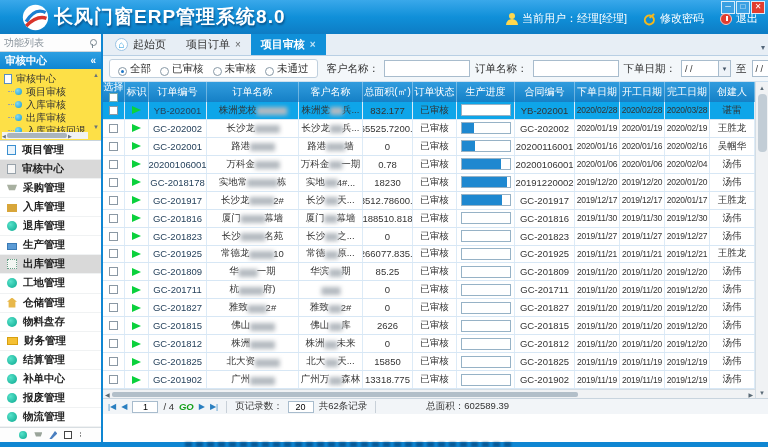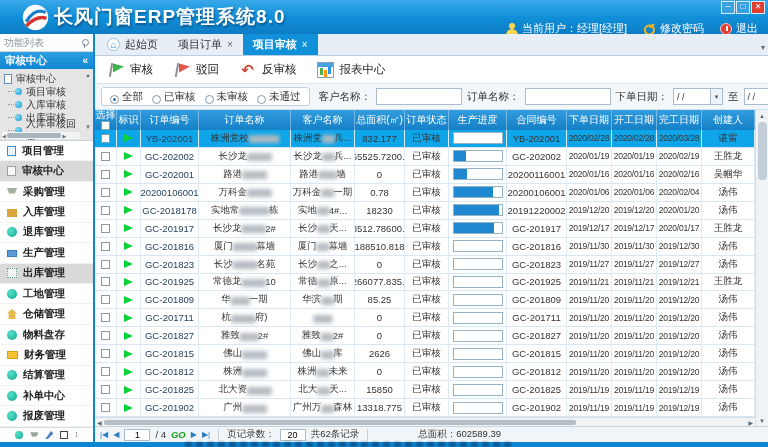--- a/index.html
+++ b/index.html
@@ -5,34 +5,34 @@
 *{margin:0;padding:0;box-sizing:border-box;font-family:"Liberation Sans","DejaVu Sans",sans-serif}
 body{background:#444;display:flex;justify-content:flex-start}
 .window{width:768px;height:447px;position:relative;background:#0f86d2;overflow:hidden}
 
 .titlebar{height:34px;background:linear-gradient(180deg,#3aa8ea 0%,#1090d9 50%,#0d7cc4 100%);display:flex;align-items:center;padding:0 17px;position:relative}
 .logo{margin:0 5px;display:flex}
 .title{color:#fff;font-size:19px;font-weight:bold;letter-spacing:1px;text-shadow:1px 2px 2px rgba(8,58,108,.65)}
 .win-controls{position:absolute;top:1px;right:3px;display:flex;gap:1px}
 .win-btn{width:14px;height:13px;background:#3aa0e2;border:1px solid #d9ecfa;color:#fff;font-size:8px;line-height:10px;text-align:center;cursor:default}
 .win-btn.close{background:#e23d2e}
-.user-area{position:absolute;right:10px;top:21px;display:flex;align-items:center;gap:16px;color:#fff;font-size:11px}
+.user-area{position:absolute;right:10px;top:11px;display:flex;align-items:center;gap:16px;color:#fff;font-size:11px}
 .user-seg{display:flex;align-items:center;gap:4px}
 .i-user{width:12px;height:12px;position:relative}
 .i-user::before{content:'';position:absolute;left:3px;top:0;width:6px;height:6px;border-radius:50%;background:#ffd84d}
 .i-user::after{content:'';position:absolute;left:0;bottom:0;width:12px;height:6px;border-radius:6px 6px 0 0;background:#ffd84d}
 .i-key{width:13px;height:13px;position:relative;transform:rotate(-40deg)}
 .i-key::before{content:'';position:absolute;left:0;top:2px;width:7px;height:7px;border:2px solid #f3b81e;border-radius:50%}
 .i-key::after{content:'';position:absolute;left:7px;top:5px;width:6px;height:2px;background:#f3b81e;box-shadow:3px 2px 0 -1px #f3b81e}
 .i-power{width:12px;height:12px;border-radius:50%;background:#e23d2e;border:1px solid #f7c8c2;position:relative}
 .i-power::before{content:'';position:absolute;left:4.5px;top:2px;width:2px;height:5px;background:#fff}
 
 .body{display:flex;height:408px}
 
-.sidebar{width:95px;background:#e5e5e5;display:flex;flex-direction:column;border-right:2px solid #0f86d2;flex:none}
+.sidebar{width:103px;background:#fde047;display:flex;flex-direction:column;border-right:2px solid #0f86d2;flex:none}
 .funcbar{height:18px;border-bottom:1px solid #cfd6dc;display:flex;align-items:center;justify-content:space-between;padding:0 4px;color:#8a949c;font-size:10px;background:#fdfdfd}
 .pin{width:8px;height:8px;position:relative}
 .pin::before{content:'';position:absolute;left:1px;top:0;width:5px;height:5px;border:1px solid #7a8892;border-radius:50%}
 .pin::after{content:'';position:absolute;left:3px;top:5px;width:1px;height:4px;background:#7a8892}
 .panel-hdr{height:17px;background:linear-gradient(180deg,#2d9fe2,#0f86d2);color:#fff;font-size:10.5px;font-weight:bold;display:flex;align-items:center;justify-content:space-between;padding:0 5px}
 .panel-hdr .gl{font-size:10px}
 .tree{position:relative;height:72px;border-bottom:1px solid #c8d4dc;padding:3px 14px 10px 4px;font-size:10px;color:#333;overflow:hidden}
 .tree-root{display:flex;align-items:center;gap:4px;height:13px}
 .doc-ic{width:8px;height:10px;background:#fff;border:1px solid #5a8fc0;flex:none}
 .tree-item{display:flex;align-items:center;gap:4px;height:13px;padding-left:11px;position:relative}
@@ -257,20 +257,24 @@
     <span>结算管理</span>
   </div>
           <div class="menu-item">
     <span class="mi i-dot"></span>
     <span>补单中心</span>
   </div>
           <div class="menu-item">
     <span class="mi i-dot"></span>
     <span>报废管理</span>
   </div>
+          <div class="menu-item">
+    <span class="mi i-dot"></span>
+    <span>物流管理</span>
+  </div>
         </nav>
       <div class="side-foot" id="side-foot-icons">
           <span class="fi fi-dot"></span>
           <span class="fi fi-cart"></span>
           <span class="fi fi-pen"></span>
           <span class="fi fi-book"></span>
           <span class="fi fi-more">⁞</span>
         </div>
     </aside>
 
@@ -287,38 +291,20 @@
     <span>项目订单</span>
     <span class="tclose">×</span>
   </div>
           <div class="tab active">
 
     <span>项目审核</span>
     <span class="tclose">×</span>
   </div>
         </div>
 
-      <div class="toolbar" id="toolbtns">
-          <div class="toolbtn">
-    <span class="tbicon i-flag-green"></span>
-    <span>审核</span>
-  </div>
-          <div class="toolbtn">
-    <span class="tbicon i-flag-red"></span>
-    <span>驳回</span>
-  </div>
-          <div class="toolbtn">
-    <span class="tbicon i-undo">↶</span>
-    <span>反审核</span>
-  </div>
-          <div class="toolbtn">
-    <span class="tbicon i-report"></span>
-    <span>报表中心</span>
-  </div>
-        </div>
 
       <div class="filterbar">
         <div class="radio-group" id="radios">
             <label class="radio checked">
     <span class="rdot"></span>
     <span>全部</span>
   </label>
             <label class="radio">
     <span class="rdot"></span>
     <span>已审核</span>

